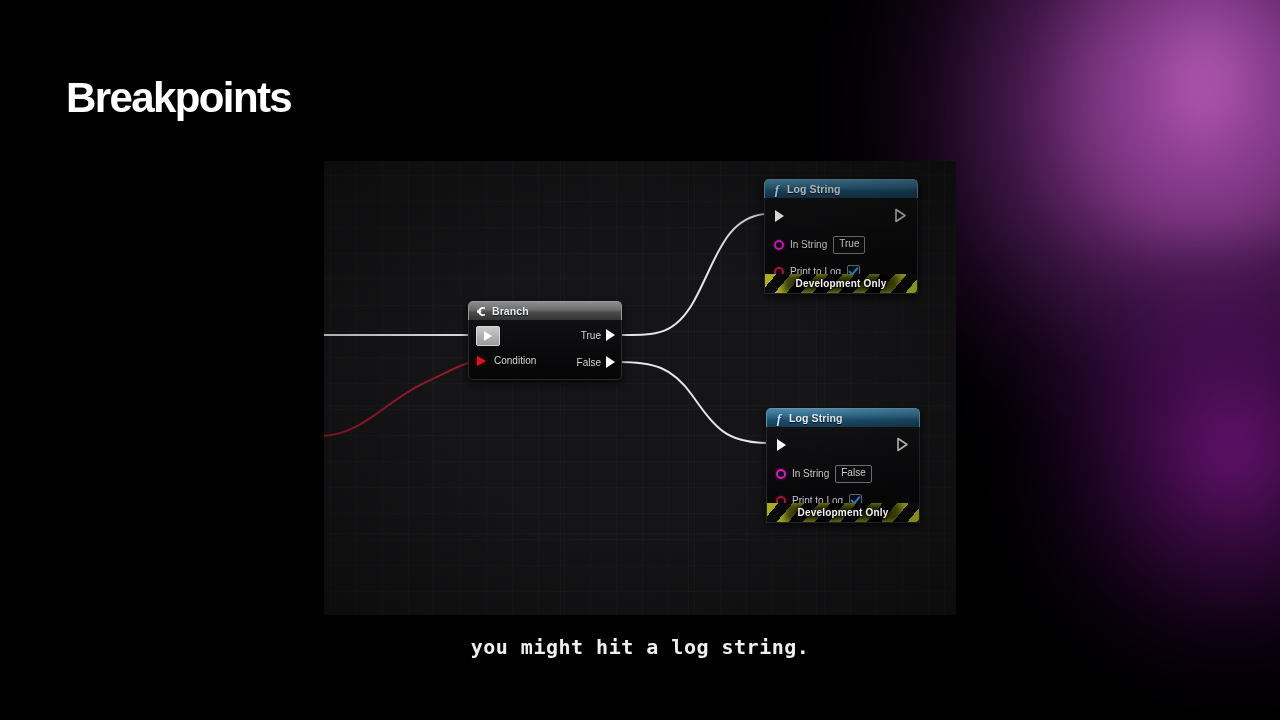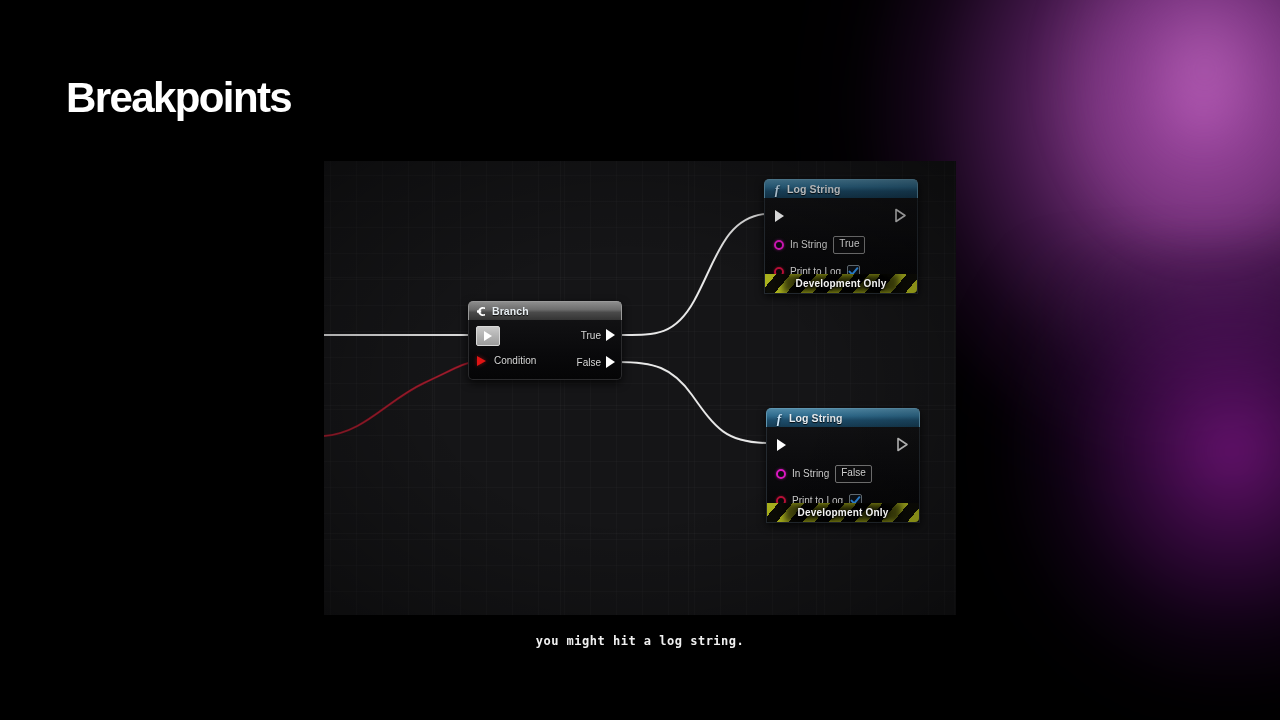--- a/index.html
+++ b/index.html
@@ -166,21 +166,21 @@
 
   
   #subtitles{ position:absolute; left:0; right:0; top:632px; text-align:center; }
   #sub-zh{
     font-size:25px; font-weight:700; color:#b9dcff; line-height:1.18;
     text-shadow:0 0 2px #0a2b52, 0 0 5px #09203d, 1px 1px 2px #000;
     letter-spacing:0.5px;
   }
   #sub-en{
     font-family:"DejaVu Sans Mono", monospace;
-    font-size:12px; font-weight:700; color:#f0f0f0; line-height:1.3;
+    font-size:20px; font-weight:700; color:#f0f0f0; line-height:1.3;
     text-shadow:1px 1px 2px #000, 0 0 4px rgba(0,0,0,0.9);
     letter-spacing:0.5px; margin-top:2px;
   }
 </style>
 </head>
 <body>
 
 <div id="bg-glow-a"></div>
 <div id="bg-glow-b"></div>
 <div id="bg-glow-c"></div>

